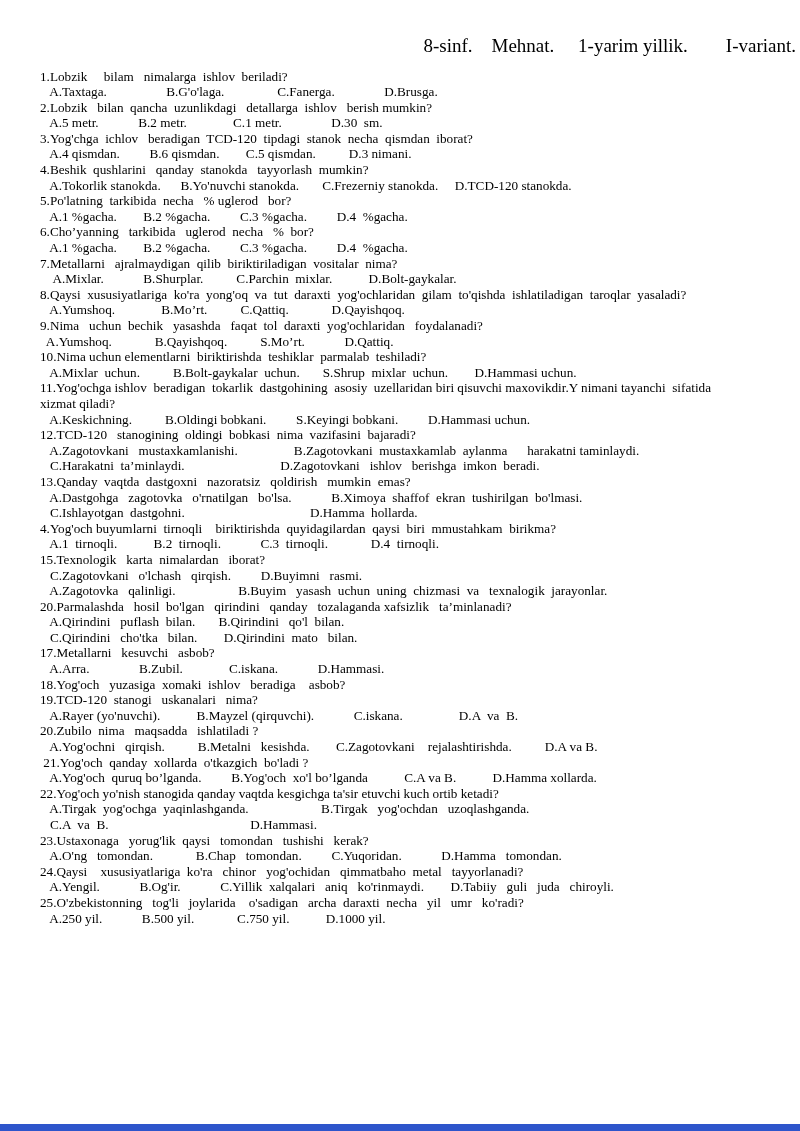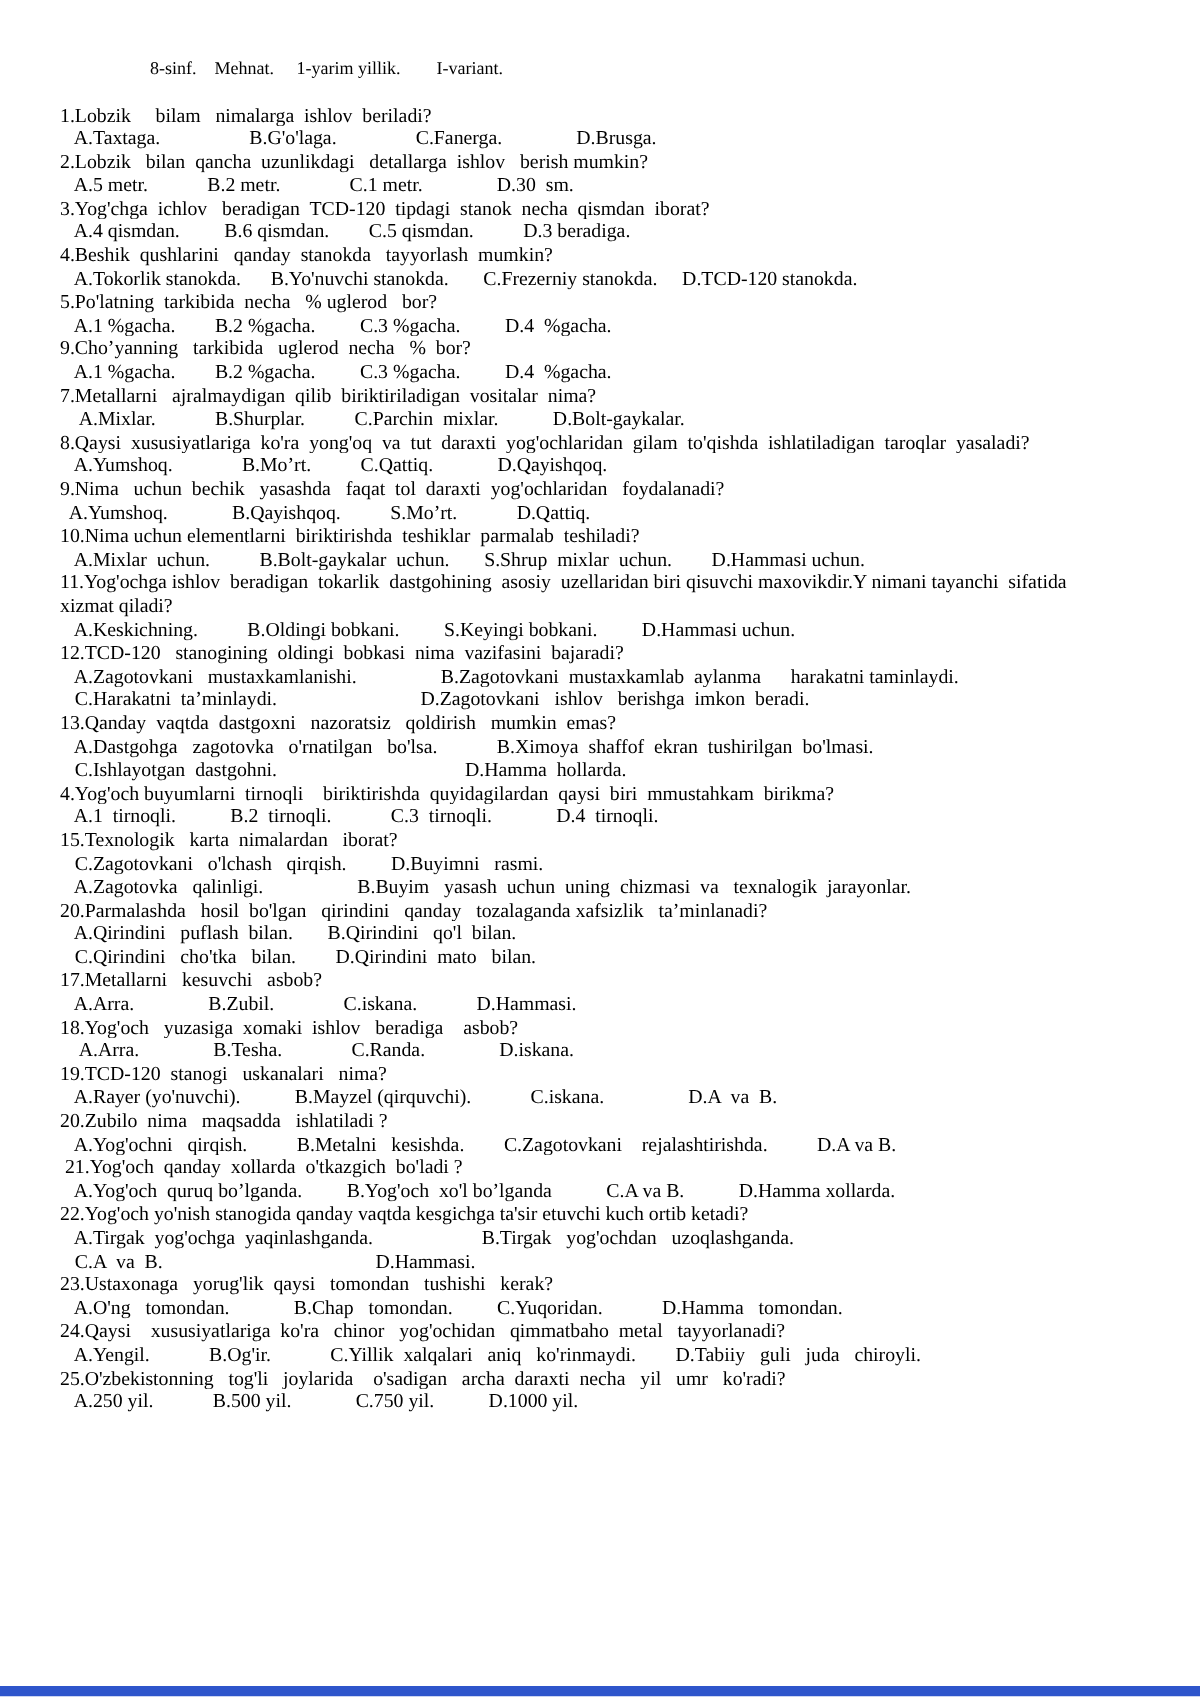--- a/index.html
+++ b/index.html
@@ -15,24 +15,25 @@
     position: relative;
     overflow: hidden;
   }
   .page {
     padding: 38px 4px 0 40px;
     box-sizing: border-box;
     width: 800px;
   }
   .doc-header {
     white-space: pre;
-    font-size: 12px;
+    font-size: 19px;
     line-height: 15.5px;
     padding-left: 60px;
     margin-bottom: 15px;
+    text-align: right;
   }
   .line {
     white-space: pre;
     font-size: 13.2px;
     line-height: 15.6px;
     overflow: hidden;
   }
   .bottom-bar {
     position: absolute;
     left: 0;
@@ -45,26 +46,26 @@
 <body>
 
 <div class="page">
   <div class="doc-header">8-sinf.    Mehnat.     1-yarim yillik.        I-variant.</div>
   <div>
       <div class="line">1.Lobzik     bilam   nimalarga  ishlov  beriladi?</div>
       <div class="line">   A.Taxtaga.                  B.G'o'laga.                C.Fanerga.               D.Brusga.</div>
       <div class="line">2.Lobzik   bilan  qancha  uzunlikdagi   detallarga  ishlov   berish mumkin?</div>
       <div class="line">   A.5 metr.            B.2 metr.              C.1 metr.               D.30  sm.</div>
       <div class="line">3.Yog'chga  ichlov   beradigan  TCD-120  tipdagi  stanok  necha  qismdan  iborat?</div>
-      <div class="line">   A.4 qismdan.         B.6 qismdan.        C.5 qismdan.          D.3 beradiga.</div>
+      <div class="line">   A.4 qismdan.         B.6 qismdan.        C.5 qismdan.          D.3 nimani.</div>
       <div class="line">4.Beshik  qushlarini   qanday  stanokda   tayyorlash  mumkin?</div>
       <div class="line">   A.Tokorlik stanokda.      B.Yo'nuvchi stanokda.       C.Frezerniy stanokda.     D.TCD-120 stanokda.</div>
       <div class="line">5.Po'latning  tarkibida  necha   % uglerod   bor?</div>
       <div class="line">   A.1 %gacha.        B.2 %gacha.         C.3 %gacha.         D.4  %gacha.</div>
-      <div class="line">9.Cho’yanning   tarkibida   uglerod  necha   %  bor?</div>
+      <div class="line">6.Cho’yanning   tarkibida   uglerod  necha   %  bor?</div>
       <div class="line">   A.1 %gacha.        B.2 %gacha.         C.3 %gacha.         D.4  %gacha.</div>
       <div class="line">7.Metallarni   ajralmaydigan  qilib  biriktiriladigan  vositalar  nima?</div>
       <div class="line">    A.Mixlar.            B.Shurplar.          C.Parchin  mixlar.           D.Bolt-gaykalar.</div>
       <div class="line">8.Qaysi  xususiyatlariga  ko'ra  yong'oq  va  tut  daraxti  yog'ochlaridan  gilam  to'qishda  ishlatiladigan  taroqlar  yasaladi?</div>
       <div class="line">   A.Yumshoq.              B.Mo’rt.          C.Qattiq.             D.Qayishqoq.</div>
       <div class="line">9.Nima   uchun  bechik   yasashda   faqat  tol  daraxti  yog'ochlaridan   foydalanadi?</div>
       <div class="line">  A.Yumshoq.             B.Qayishqoq.          S.Mo’rt.            D.Qattiq.</div>
       <div class="line">10.Nima uchun elementlarni  biriktirishda  teshiklar  parmalab  teshiladi?</div>
       <div class="line">   A.Mixlar  uchun.          B.Bolt-gaykalar  uchun.       S.Shrup  mixlar  uchun.        D.Hammasi uchun.</div>
       <div class="line">11.Yog'ochga ishlov  beradigan  tokarlik  dastgohining  asosiy  uzellaridan biri qisuvchi maxovikdir.Y nimani tayanchi  sifatida</div>
@@ -80,21 +81,20 @@
       <div class="line">   A.1  tirnoqli.           B.2  tirnoqli.            C.3  tirnoqli.             D.4  tirnoqli.</div>
       <div class="line">15.Texnologik   karta  nimalardan   iborat?</div>
       <div class="line">   C.Zagotovkani   o'lchash   qirqish.         D.Buyimni   rasmi.</div>
       <div class="line">   A.Zagotovka   qalinligi.                   B.Buyim   yasash  uchun  uning  chizmasi  va   texnalogik  jarayonlar.</div>
       <div class="line">20.Parmalashda   hosil  bo'lgan   qirindini   qanday   tozalaganda xafsizlik   ta’minlanadi?</div>
       <div class="line">   A.Qirindini   puflash  bilan.       B.Qirindini   qo'l  bilan.</div>
       <div class="line">   C.Qirindini   cho'tka   bilan.        D.Qirindini  mato   bilan.</div>
       <div class="line">17.Metallarni   kesuvchi   asbob?</div>
       <div class="line">   A.Arra.               B.Zubil.              C.iskana.            D.Hammasi.</div>
       <div class="line">18.Yog'och   yuzasiga  xomaki  ishlov   beradiga    asbob?</div>
-      <div class="line">    A.Arra.               B.Tesha.              C.Randa.               D.iskana.</div>
       <div class="line">19.TCD-120  stanogi   uskanalari   nima?</div>
       <div class="line">   A.Rayer (yo'nuvchi).           B.Mayzel (qirquvchi).            C.iskana.                 D.A  va  B.</div>
       <div class="line">20.Zubilo  nima   maqsadda   ishlatiladi ?</div>
       <div class="line">   A.Yog'ochni   qirqish.          B.Metalni   kesishda.        C.Zagotovkani    rejalashtirishda.          D.A va B.</div>
       <div class="line"> 21.Yog'och  qanday  xollarda  o'tkazgich  bo'ladi ?</div>
       <div class="line">   A.Yog'och  quruq bo’lganda.         B.Yog'och  xo'l bo’lganda           C.A va B.           D.Hamma xollarda.</div>
       <div class="line">22.Yog'och yo'nish stanogida qanday vaqtda kesgichga ta'sir etuvchi kuch ortib ketadi?</div>
       <div class="line">   A.Tirgak  yog'ochga  yaqinlashganda.                      B.Tirgak   yog'ochdan   uzoqlashganda.</div>
       <div class="line">   C.A  va  B.                                           D.Hammasi.</div>
       <div class="line">23.Ustaxonaga   yorug'lik  qaysi   tomondan   tushishi   kerak?</div>

